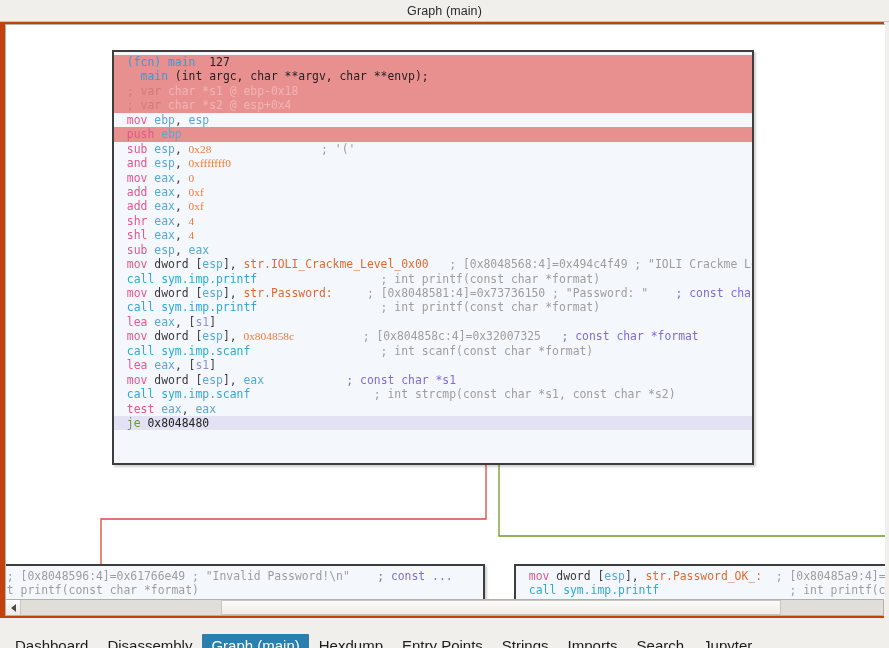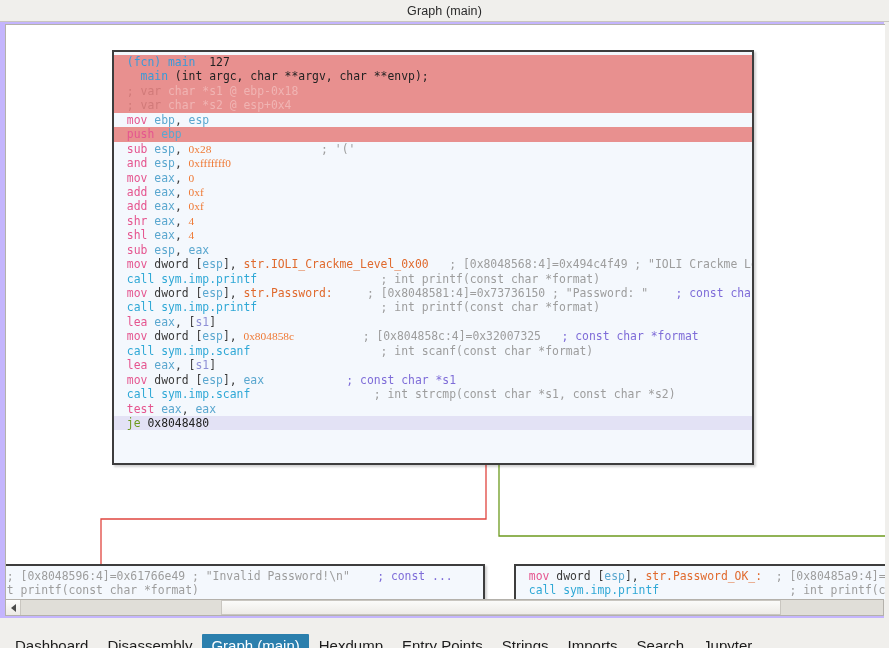--- a/index.html
+++ b/index.html
@@ -7,21 +7,21 @@
     width: 889px; height: 648px;
     overflow: hidden;
     background: #f0efec;
     font-family: "Liberation Sans", sans-serif;
   }
 
   #app {
     position: relative;
     width: 884px;
     height: 648px;
-    background: #c4b5fd;
+    background: #c2410c;
   }
 
   
   #titlebar {
     position: absolute;
     left: 0; top: 0;
     width: 889px; height: 21px;
     background: #f0efec;
     border-bottom: 1px solid #c8c5bf;
     display: flex;

